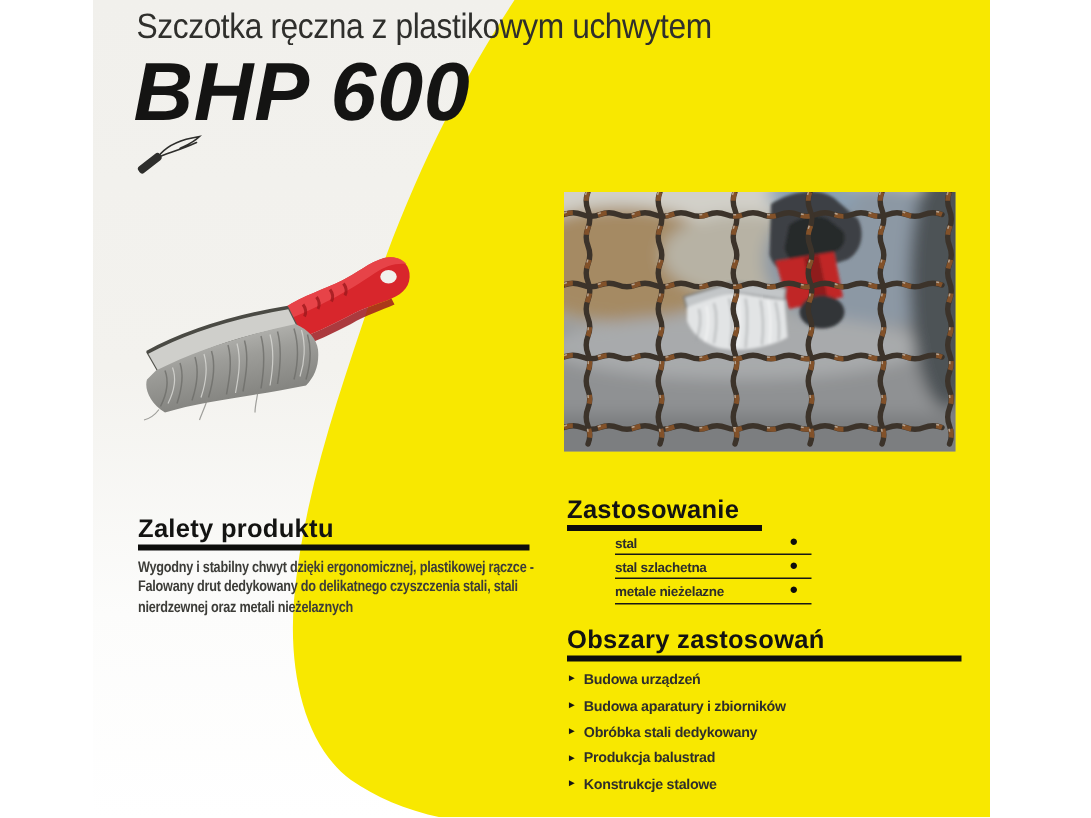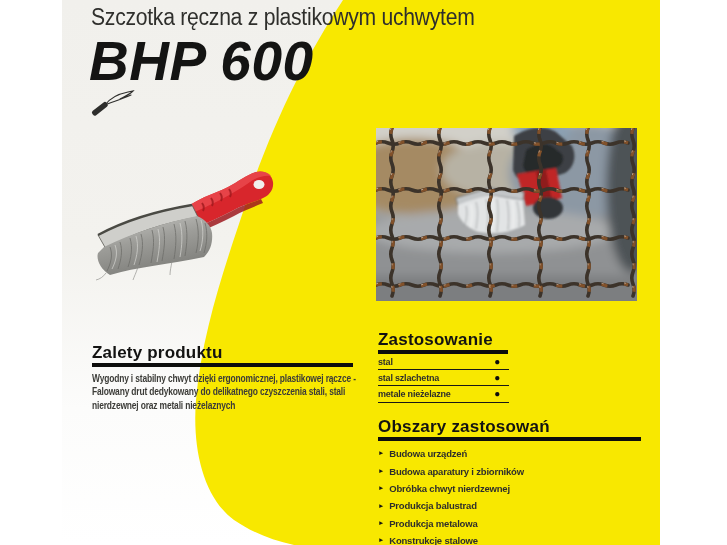--- a/index.html
+++ b/index.html
@@ -21,21 +21,21 @@
   .sec-h{margin:0;font-size:17px;font-weight:700;color:#131312;letter-spacing:0.2px;
     padding-bottom:2px;border-bottom:4px solid #0d0d0c;white-space:nowrap;line-height:1.0;}
   .features{position:absolute;left:30px;top:344px;}
   .features .sec-h{width:261px;}
   .features p{margin:5px 0 0 0;width:330px;font-size:10.3px;font-weight:700;color:#3c3c38;
     line-height:13.4px;letter-spacing:-0.2px;transform:scaleX(0.82);transform-origin:left top;}
 
   .application{position:absolute;left:316px;top:331px;}
   .application .sec-h{width:130px;}
   .app-row{position:relative;width:131px;height:15.2px;border-bottom:1.5px solid #181816;
-    font-size:9px;font-weight:700;color:#2e2e2b;letter-spacing:-0.2px;line-height:16px;}
+    font-size:9px;font-weight:700;color:#2e2e2b;letter-spacing:-0.2px;line-height:16px;margin-left:32px;}
   .app-row .dot{position:absolute;right:9px;top:0;font-size:10px;line-height:15px;color:#0d0d0c;}
 
   .areas{position:absolute;left:316px;top:418px;}
   .areas .sec-h{width:263px;}
   .areas ul{list-style:none;margin:4px 0 0 0;padding:0;}
   .areas li{height:17.4px;display:flex;align-items:center;font-size:9.5px;font-weight:700;
     color:#2e2e2b;letter-spacing:-0.2px;}
   .areas .marker{font-size:6.5px;margin-right:5px;color:#151513;line-height:1;}
 </style>
 </head>
@@ -224,29 +224,25 @@
         <li>
           <span class="marker">►</span>
           <span>Budowa urządzeń</span>
         </li>
         <li>
           <span class="marker">►</span>
           <span>Budowa aparatury i zbiorników</span>
         </li>
         <li>
           <span class="marker">►</span>
-          <span>Obróbka chwyt nierdzewnej</span>
+          <span>Obróbka stali dedykowany</span>
         </li>
         <li>
           <span class="marker">►</span>
           <span>Produkcja balustrad</span>
-        </li>
-        <li>
-          <span class="marker">►</span>
-          <span>Produkcja metalowa</span>
         </li>
         <li>
           <span class="marker">►</span>
           <span>Konstrukcje stalowe</span>
         </li>
       </ul>
     </section>
 
   </div>
 </div>

